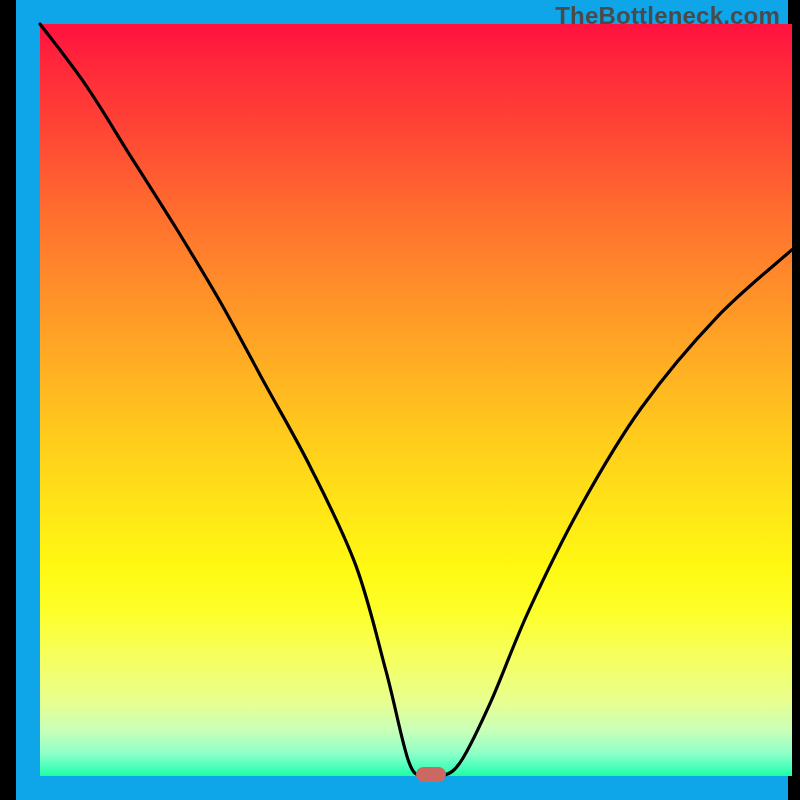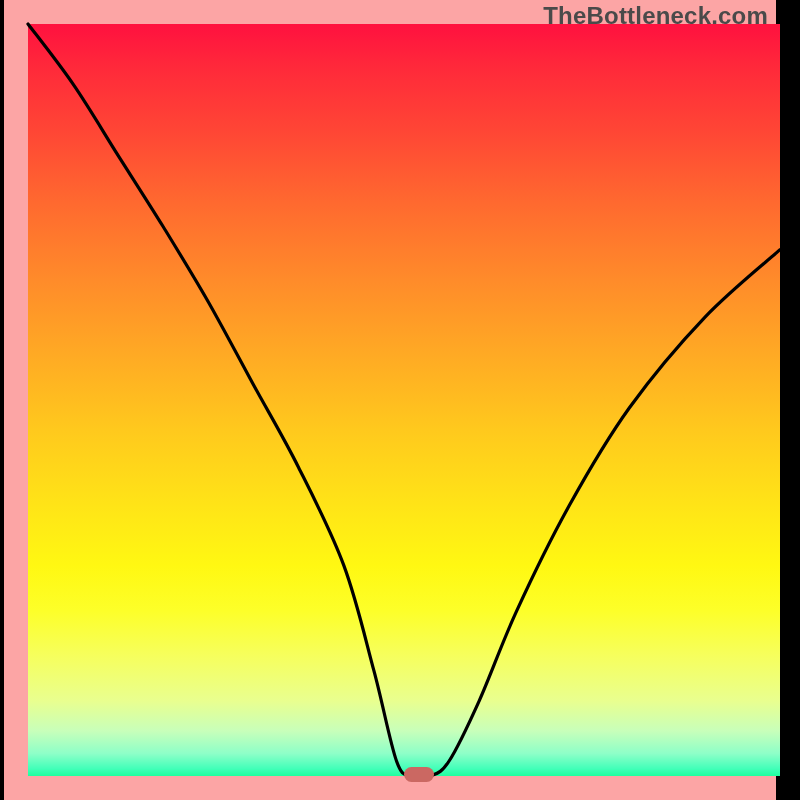--- a/index.html
+++ b/index.html
@@ -5,25 +5,25 @@
   html, body {
     margin: 0;
     padding: 0;
     width: 800px;
     height: 800px;
     background: #000;
     overflow: hidden;
   }
   .frame {
     position: absolute;
-    left: 4px;
+    left: 16px;
     top: 0;
     width: 772px;
     height: 800px;
-    background: #fca5a5;
+    background: #0ea5e9;
   }
   .plot-area {
     position: absolute;
     left: 24px;
     top: 24px;
     width: 752px;
     height: 752px;
     background: linear-gradient(to bottom,
       #ff113f 0%,
       #ff2a3a 6%,

